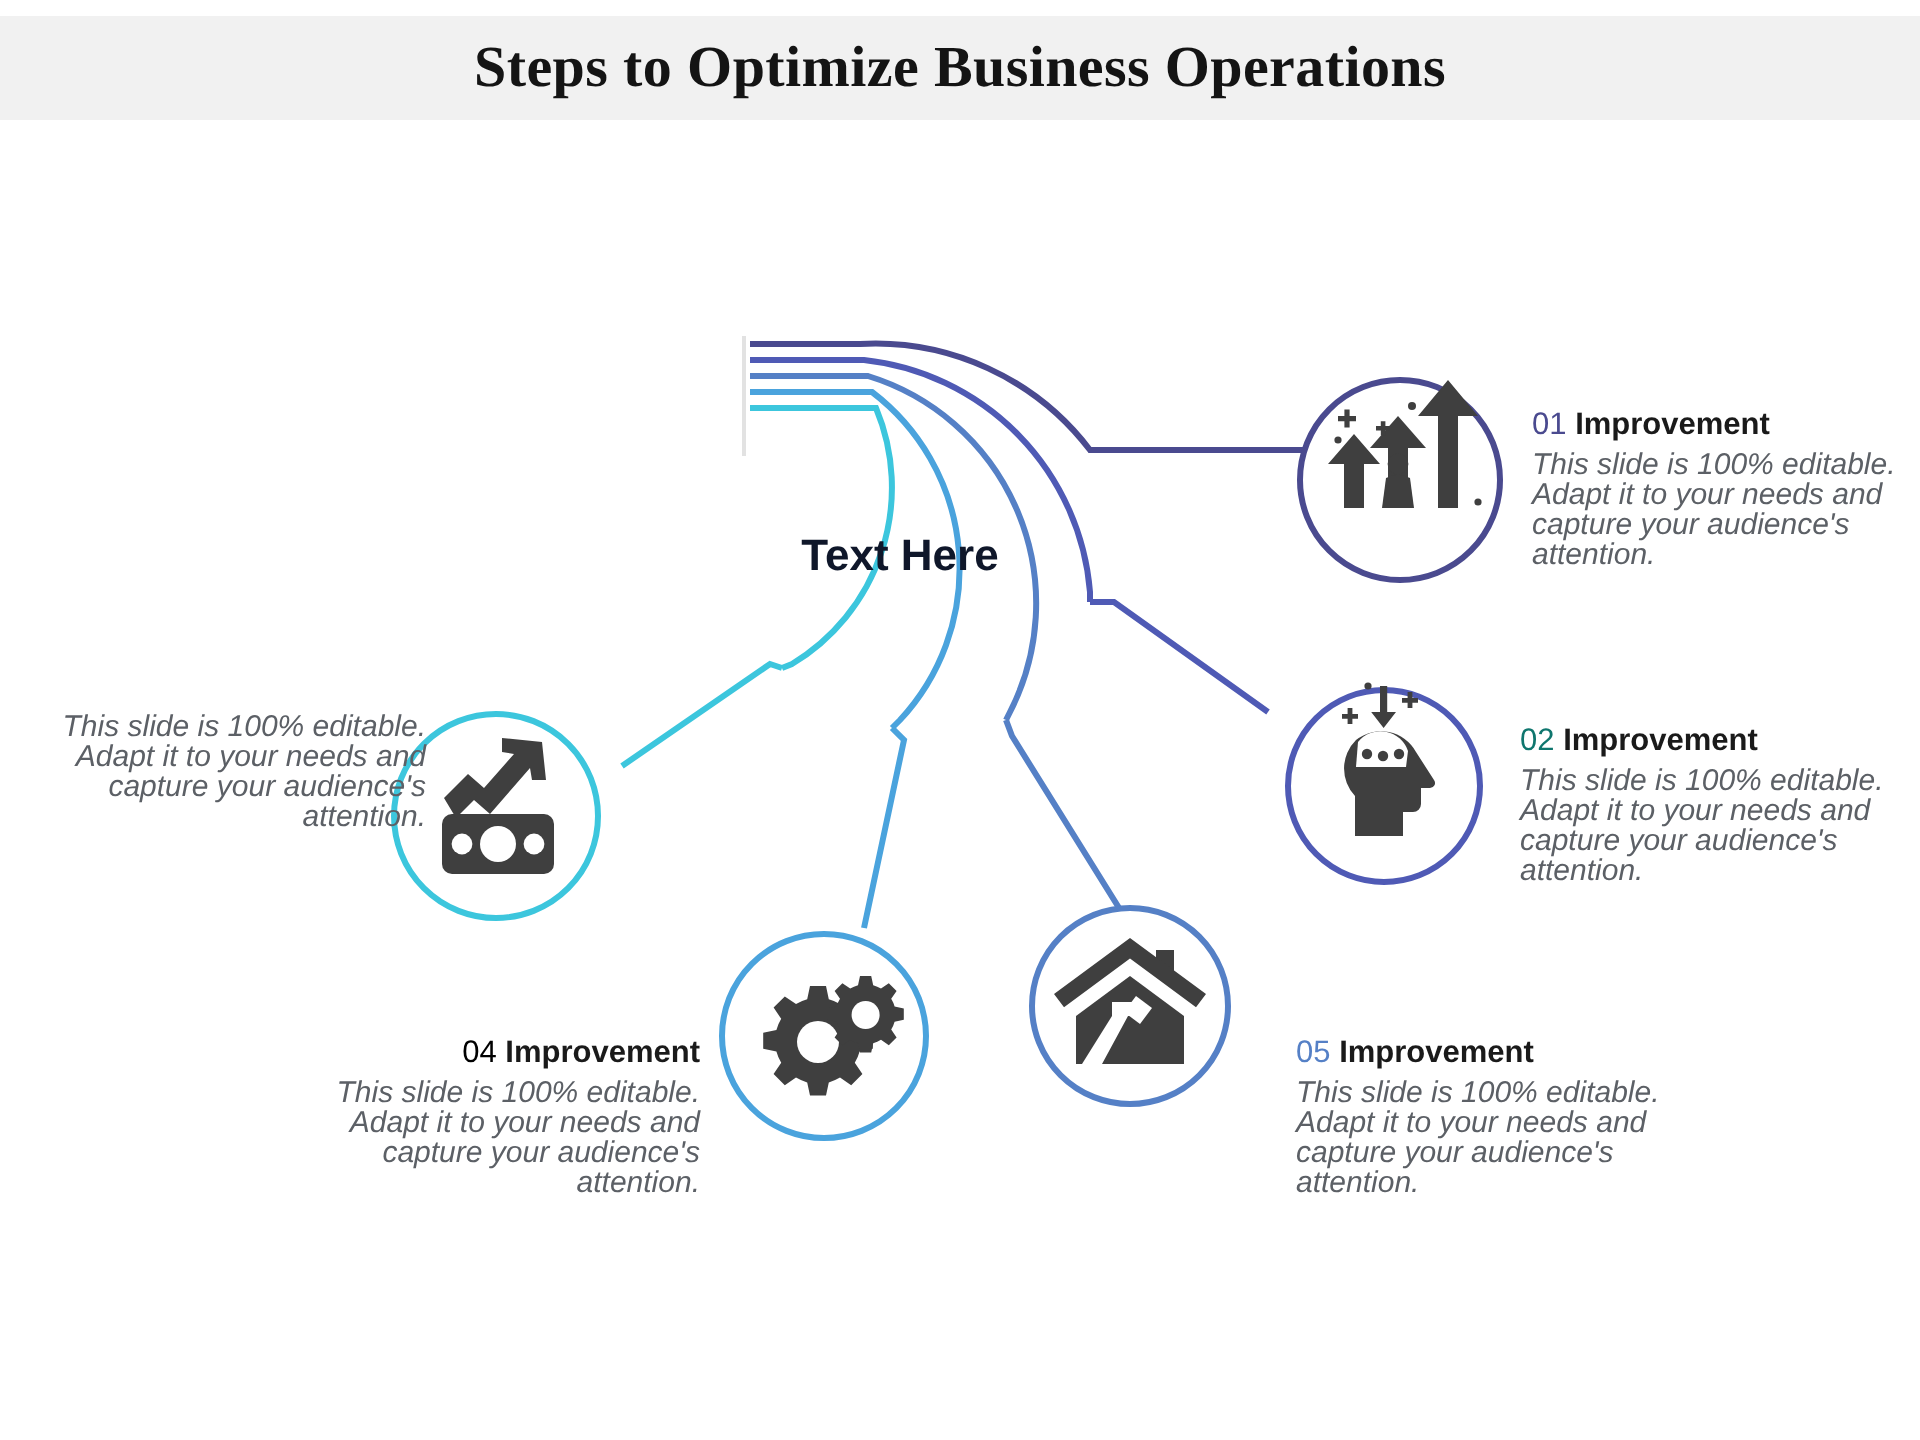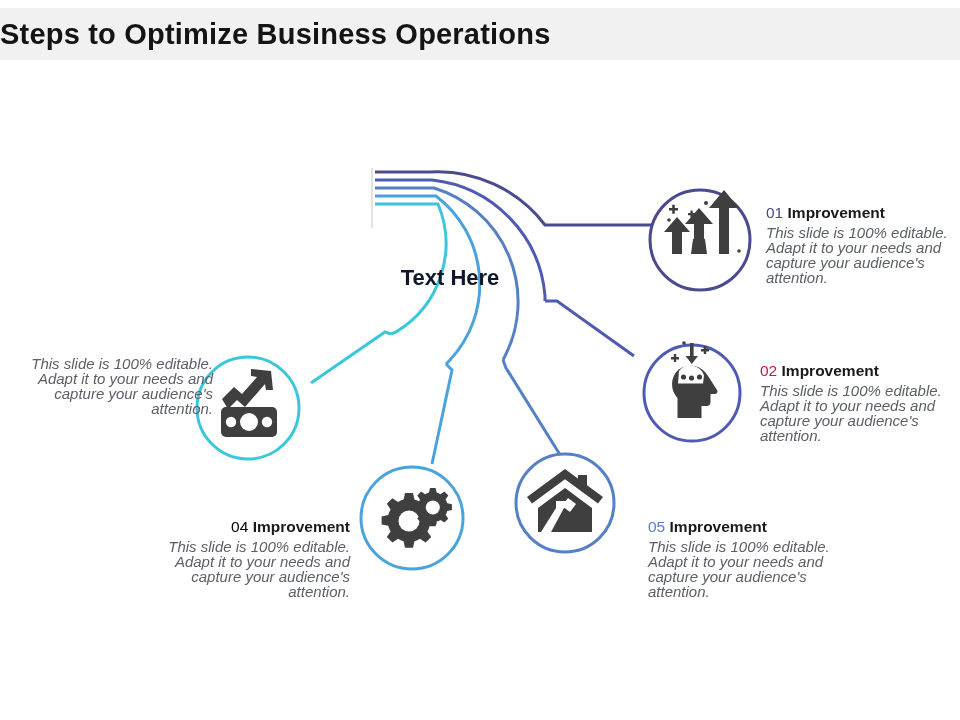--- a/index.html
+++ b/index.html
@@ -28,26 +28,26 @@
     height: 52px;
     background: #f1f1f1;
   }
   .title-text {
     position: absolute;
     left: 0;
     top: 8px;
     width: 960px;
     height: 68px;
     line-height: 52px;
-    text-align: left;
+    text-align: center;
     font-size: 29px;
     font-weight: bold;
     color: #141414;
     letter-spacing: 0.2px;
-    font-family: Liberation Sans, sans-serif;
+    font-family: Liberation Serif, serif;
   }
   .canvas {
     position: absolute;
     left: 0;
     top: 60px;
     width: 960px;
     height: 660px;
   }
   svg.diagram {
     position: absolute;
@@ -240,21 +240,21 @@
     <div class="block align-left" id="blk1">
       <div class="heading">
         <span class="num" style="color: rgb(74, 74, 143);">01</span>
         <span>Improvement</span>
       </div>
       <div class="body">This slide is 100% editable. Adapt it to your needs and capture your audience's attention.</div>
     </div>
 
     <div class="block align-left" id="blk2">
       <div class="heading">
-        <span class="num" style="color: #be185d;">02</span>
+        <span class="num" style="color: #0f766e;">02</span>
         <span>Improvement</span>
       </div>
       <div class="body">This slide is 100% editable. Adapt it to your needs and capture your audience's attention.</div>
     </div>
 
     <div class="block align-left" id="blk3">
       <div class="heading">
         <span class="num" style="color: rgb(85, 128, 198);">05</span>
         <span>Improvement</span>
       </div>

